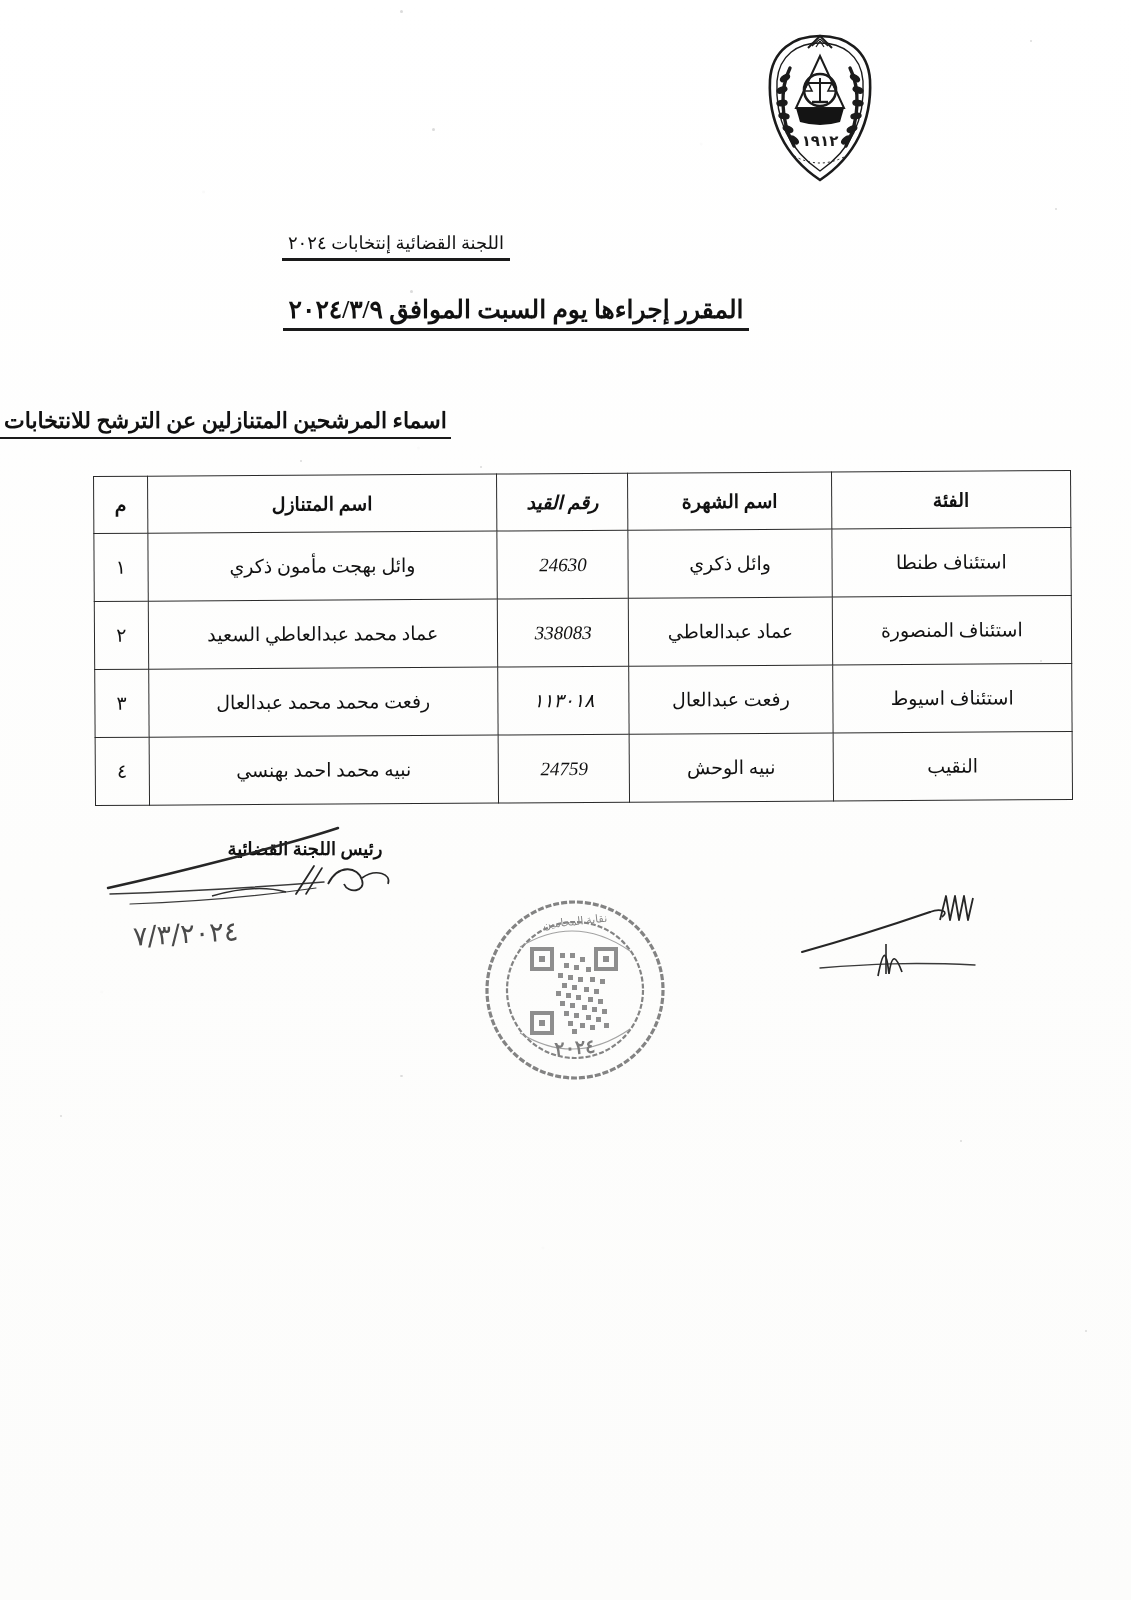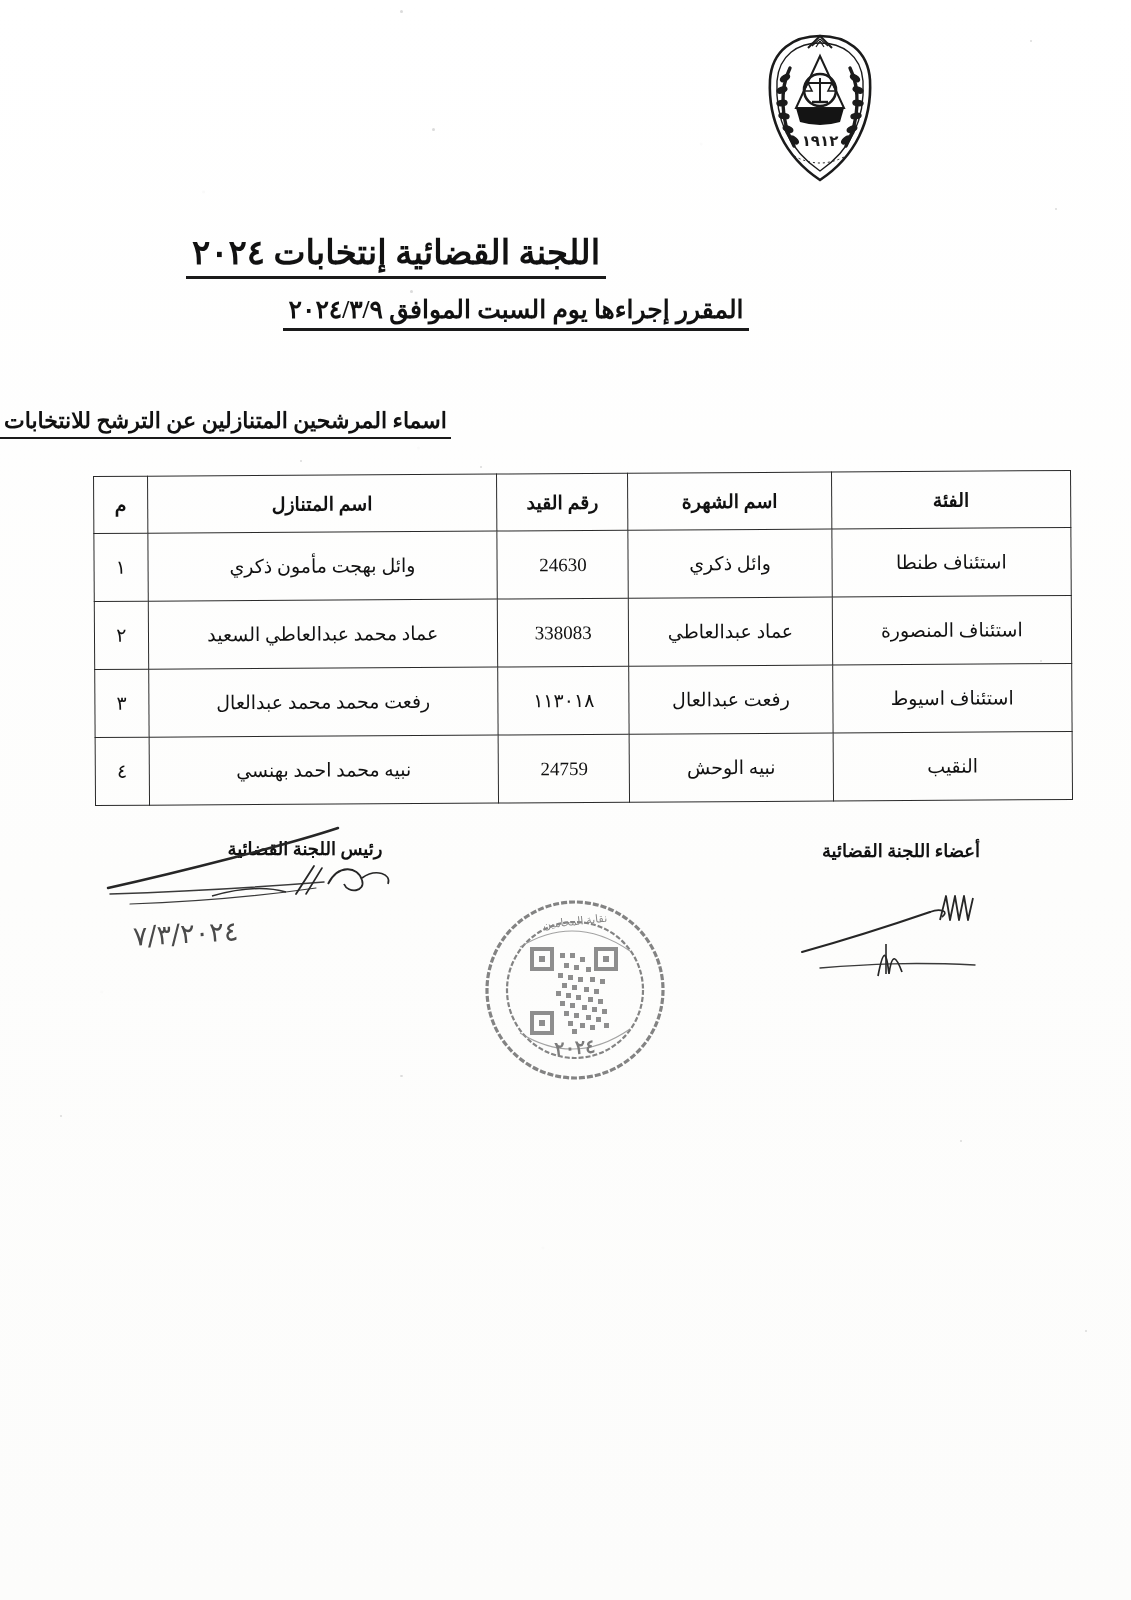--- a/index.html
+++ b/index.html
@@ -26,21 +26,21 @@
 
   
   .emblem{
     position:absolute;left:760px;top:28px;width:120px;height:160px;
   }
   .emblem svg{width:100%;height:100%;display:block;}
 
   
   .title-block{position:absolute;right:90px;top:232px;width:960px;text-align:center;}
   .doc-title{
-    font-size:34px;font-weight:bold;letter-spacing:.5px;
+    font-size:18px;font-weight:normal;letter-spacing:.5px;
     display:inline-block;padding:0 6px 4px 6px;
     border-bottom:3px solid #1a1a1a;
     margin-right:330px;
   }
   .doc-subtitle-wrap{position:absolute;right:90px;top:295px;width:960px;text-align:center;}
   .doc-subtitle{
     font-size:25px;font-weight:bold;
     display:inline-block;padding:0 6px 4px 6px;
     border-bottom:3px solid #1a1a1a;
     margin-right:90px;
@@ -64,21 +64,21 @@
     border:1.3px solid #2a2a2a;
     text-align:center;
     vertical-align:middle;
     font-size:19px;
     padding:0;
   }
   table.list th{height:56px;font-weight:bold;font-size:19px;}
   table.list td{height:67px;font-weight:normal;}
   .c-idx{width:52px;}
   .c-name{width:345px;}
-  .c-reg{width:129px;}
+  .c-reg{width:129px;font-style:italic;}
   .c-fame{width:200px;}
   .c-cat{width:236px;}
 
   
   .sig-right{position:absolute;right:80px;top:840px;width:300px;text-align:center;}
   .sig-left{position:absolute;left:175px;top:838px;width:260px;text-align:center;}
   .sig-label{font-size:18px;font-weight:bold;white-space:nowrap;}
   .sig-ink{position:absolute;pointer-events:none;}
   .sig-ink svg{display:block;}
   .hand-date{
@@ -216,23 +216,20 @@
           <td class="c-cat">النقيب</td>
           <td class="c-fame">نبيه الوحش</td>
           <td class="c-reg">24759</td>
           <td class="c-name">نبيه محمد احمد بهنسي</td>
           <td class="c-idx">٤</td>
         </tr>
       </tbody>
     </table>
   </div>
 
-  <div class="sig-right">
-    <div class="sig-label">أعضاء اللجنة القضائية</div>
-  </div>
   <div class="sig-ink" style="left:790px;top:890px;width:210px;height:90px;">
     <svg width="210" height="90" viewBox="0 0 210 90" xmlns="http://www.w3.org/2000/svg">
       <path d="M12 62 C 55 50, 105 34, 140 22" fill="none" stroke="#262626" stroke-width="2.1" stroke-linecap="round"></path>
       <path d="M140 22 C 150 18, 160 21, 152 27" fill="none" stroke="#262626" stroke-width="1.7"></path>
       <path d="M150 30 L156 6 L160 30 L165 6 L169 30 L174 6 L178 30 L183 8" fill="none" stroke="#262626" stroke-width="1.8" stroke-linejoin="round"></path>
       <path d="M30 78 C 80 74, 120 72, 185 75" fill="none" stroke="#3a3a3a" stroke-width="1.4" stroke-linecap="round"></path>
       <path d="M88 86 C 93 60, 96 58, 99 84 C 102 62, 106 66, 112 82" fill="none" stroke="#262626" stroke-width="1.7"></path>
       <path d="M96 84 L96 54" stroke="#262626" stroke-width="1.6"></path>
     </svg>
   </div>

